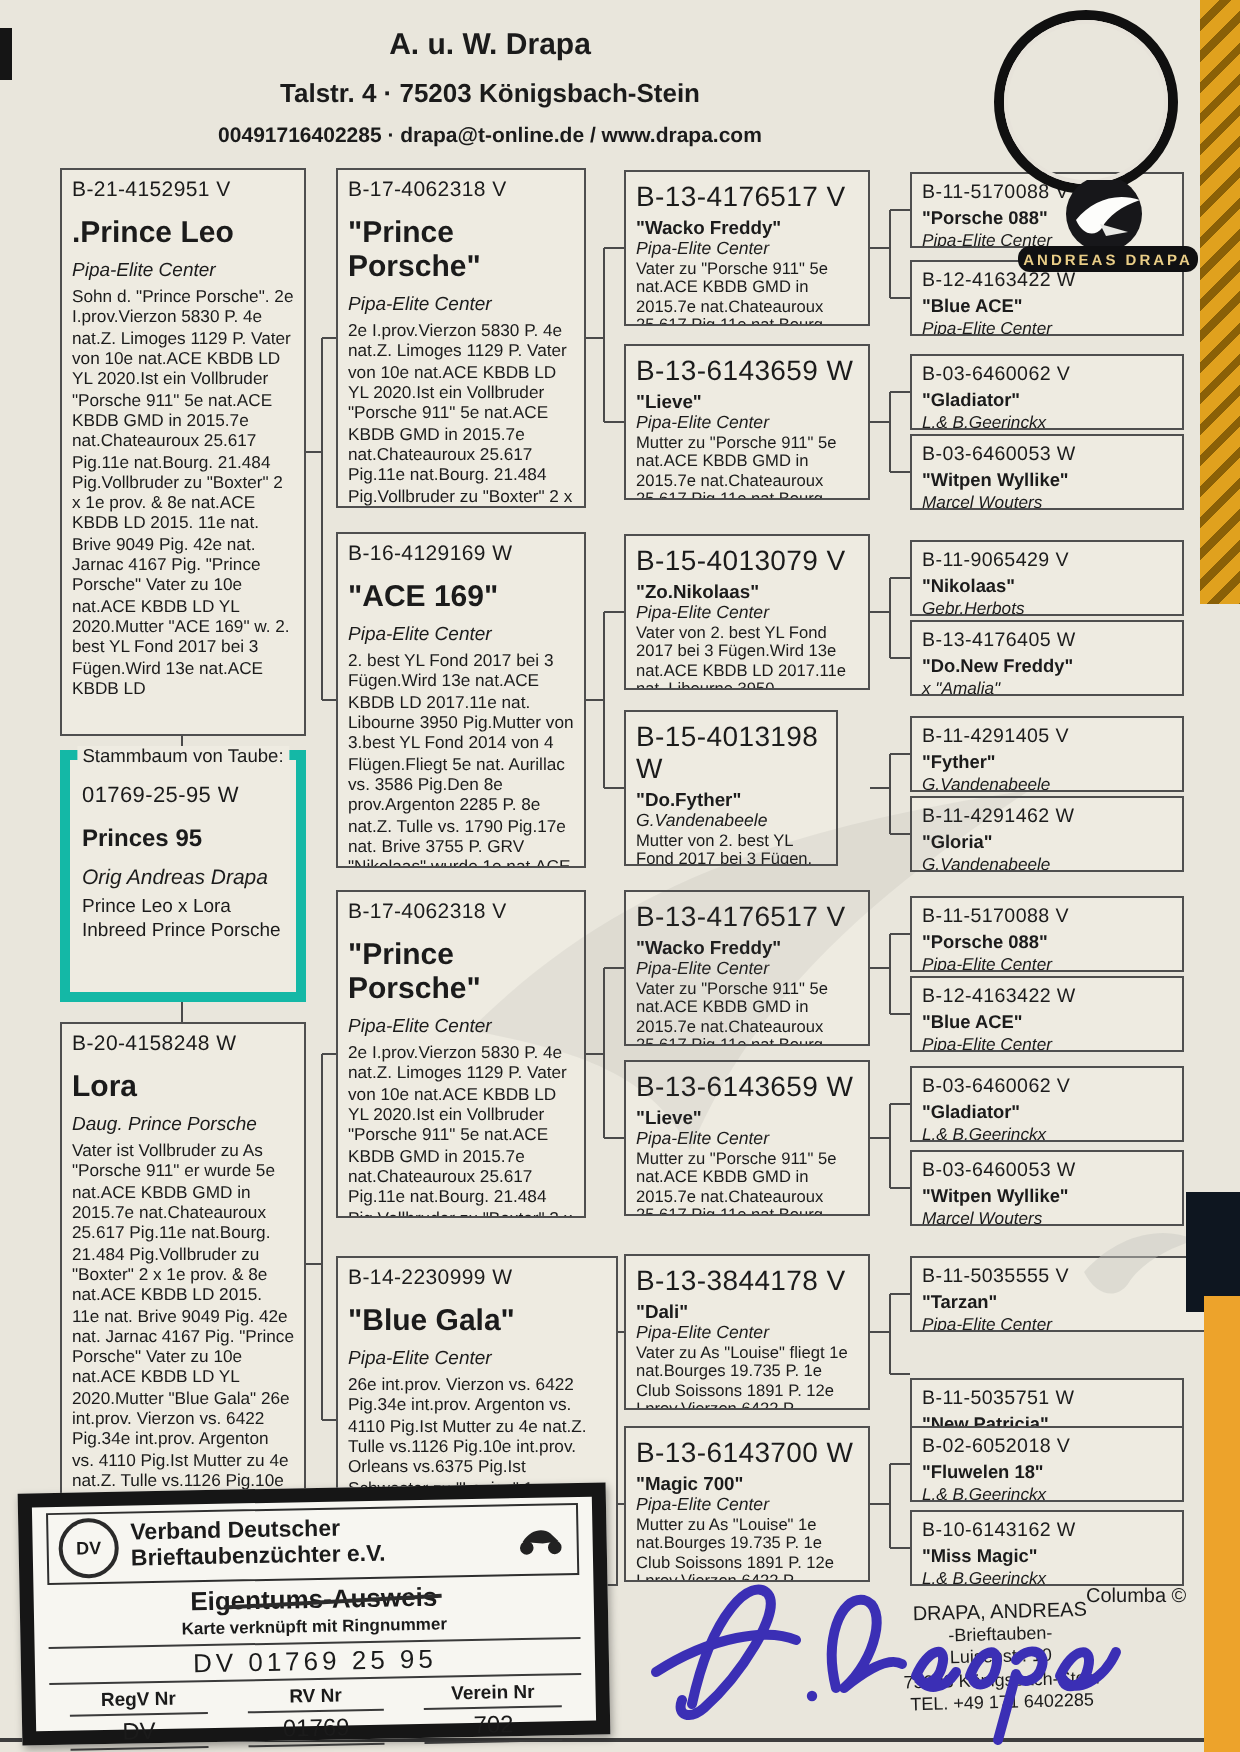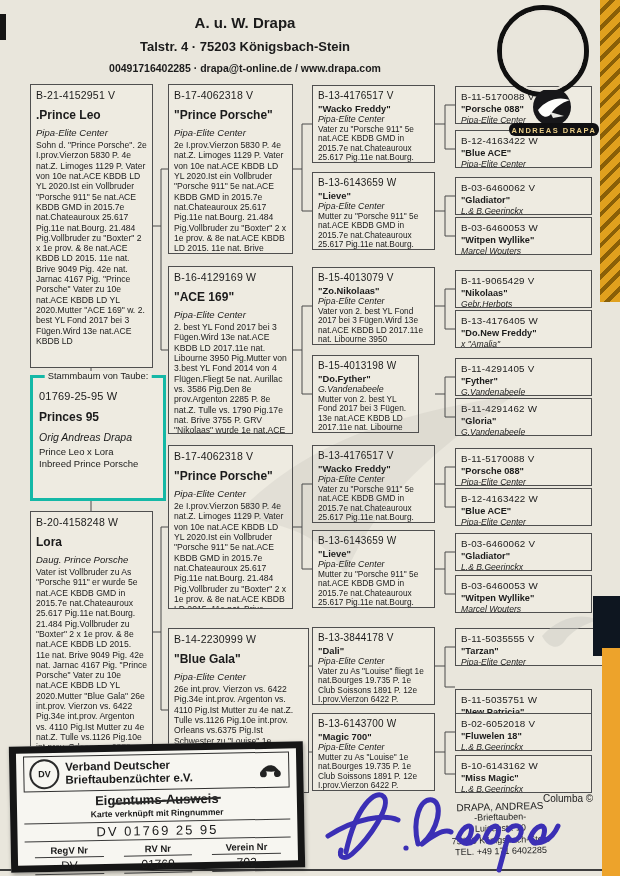--- a/index.html
+++ b/index.html
@@ -5,32 +5,32 @@
   html,body{margin:0;padding:0;background:#777;}
   .page{position:relative;width:620px;height:876px;background:#e9e6dc;font-family:"Liberation Sans",sans-serif;color:#1b1b1b;overflow:hidden;}
   
   .hdr{position:absolute;left:0;top:14px;width:490px;text-align:center;}
   .hdr .name{font-weight:bold;font-size:15px;margin-bottom:8px;}
   .hdr .addr{font-weight:bold;font-size:13px;margin-bottom:8px;}
   .hdr .contact{font-weight:bold;font-size:10.5px;}
   
   .pbox{position:absolute;border:1px solid #4f4f4f;background:#eeebe1;padding:4px 5px 2px 5px;box-sizing:border-box;overflow:hidden;}
   .ring{font-size:10.5px;letter-spacing:.2px;margin:0 0 7px 0;}
-  .bname{font-weight:bold;font-size:12px;margin:0 0 5px 0;}
+  .bname{font-weight:bold;font-size:15px;margin:0 0 5px 0;}
   .strain{font-style:italic;font-size:9.5px;margin:0 0 2px 0;}
   .btext{font-size:8.6px;line-height:1.2;}
-  .c3 .ring{font-size:10px;margin-bottom:2px}
+  .c3 .ring{font-size:14px;margin-bottom:2px}
   .c3 .bname{font-size:9.4px;margin-bottom:0}
   .c3 .strain{font-size:8.8px;margin-bottom:1px}
   .c3 .btext{font-size:8.3px;line-height:1.13;}
   .c4 .ring{font-size:9.8px;margin-bottom:2px}
   .c4 .bname{font-size:9.2px;margin-bottom:1px}
   .c4 .strain{font-size:8.6px}
   
-  .subject-box{position:absolute;left:30px;top:375px;width:136px;height:126px;border:3px solid #14b8a6;background:#eeebe1;box-sizing:border-box;padding:12px 6px 4px 6px;}
+  .subject-box{position:absolute;left:30px;top:375px;width:123px;height:126px;border:5px solid #14b8a6;background:#eeebe1;box-sizing:border-box;padding:12px 6px 4px 6px;}
   .legend{position:absolute;top:-7px;left:50%;transform:translateX(-50%);background:#eeebe1;padding:0 3px;font-size:9.3px;white-space:nowrap;}
   .subject-box .ring{font-size:11px;margin-bottom:8px;}
   .subject-box .bname{font-size:12px;margin-bottom:7px;}
   .subject-box .strain{font-size:10.5px;margin-bottom:3px;}
   .subject-box .sline{font-size:9.5px;line-height:1.3;}
   
   .connector-svg{position:absolute;left:0;top:0;z-index:0;}
   
   .photo{position:absolute;left:497px;top:5px;width:92px;height:92px;border-radius:50%;border:5px solid #101010;box-sizing:border-box;z-index:6;
     background:

